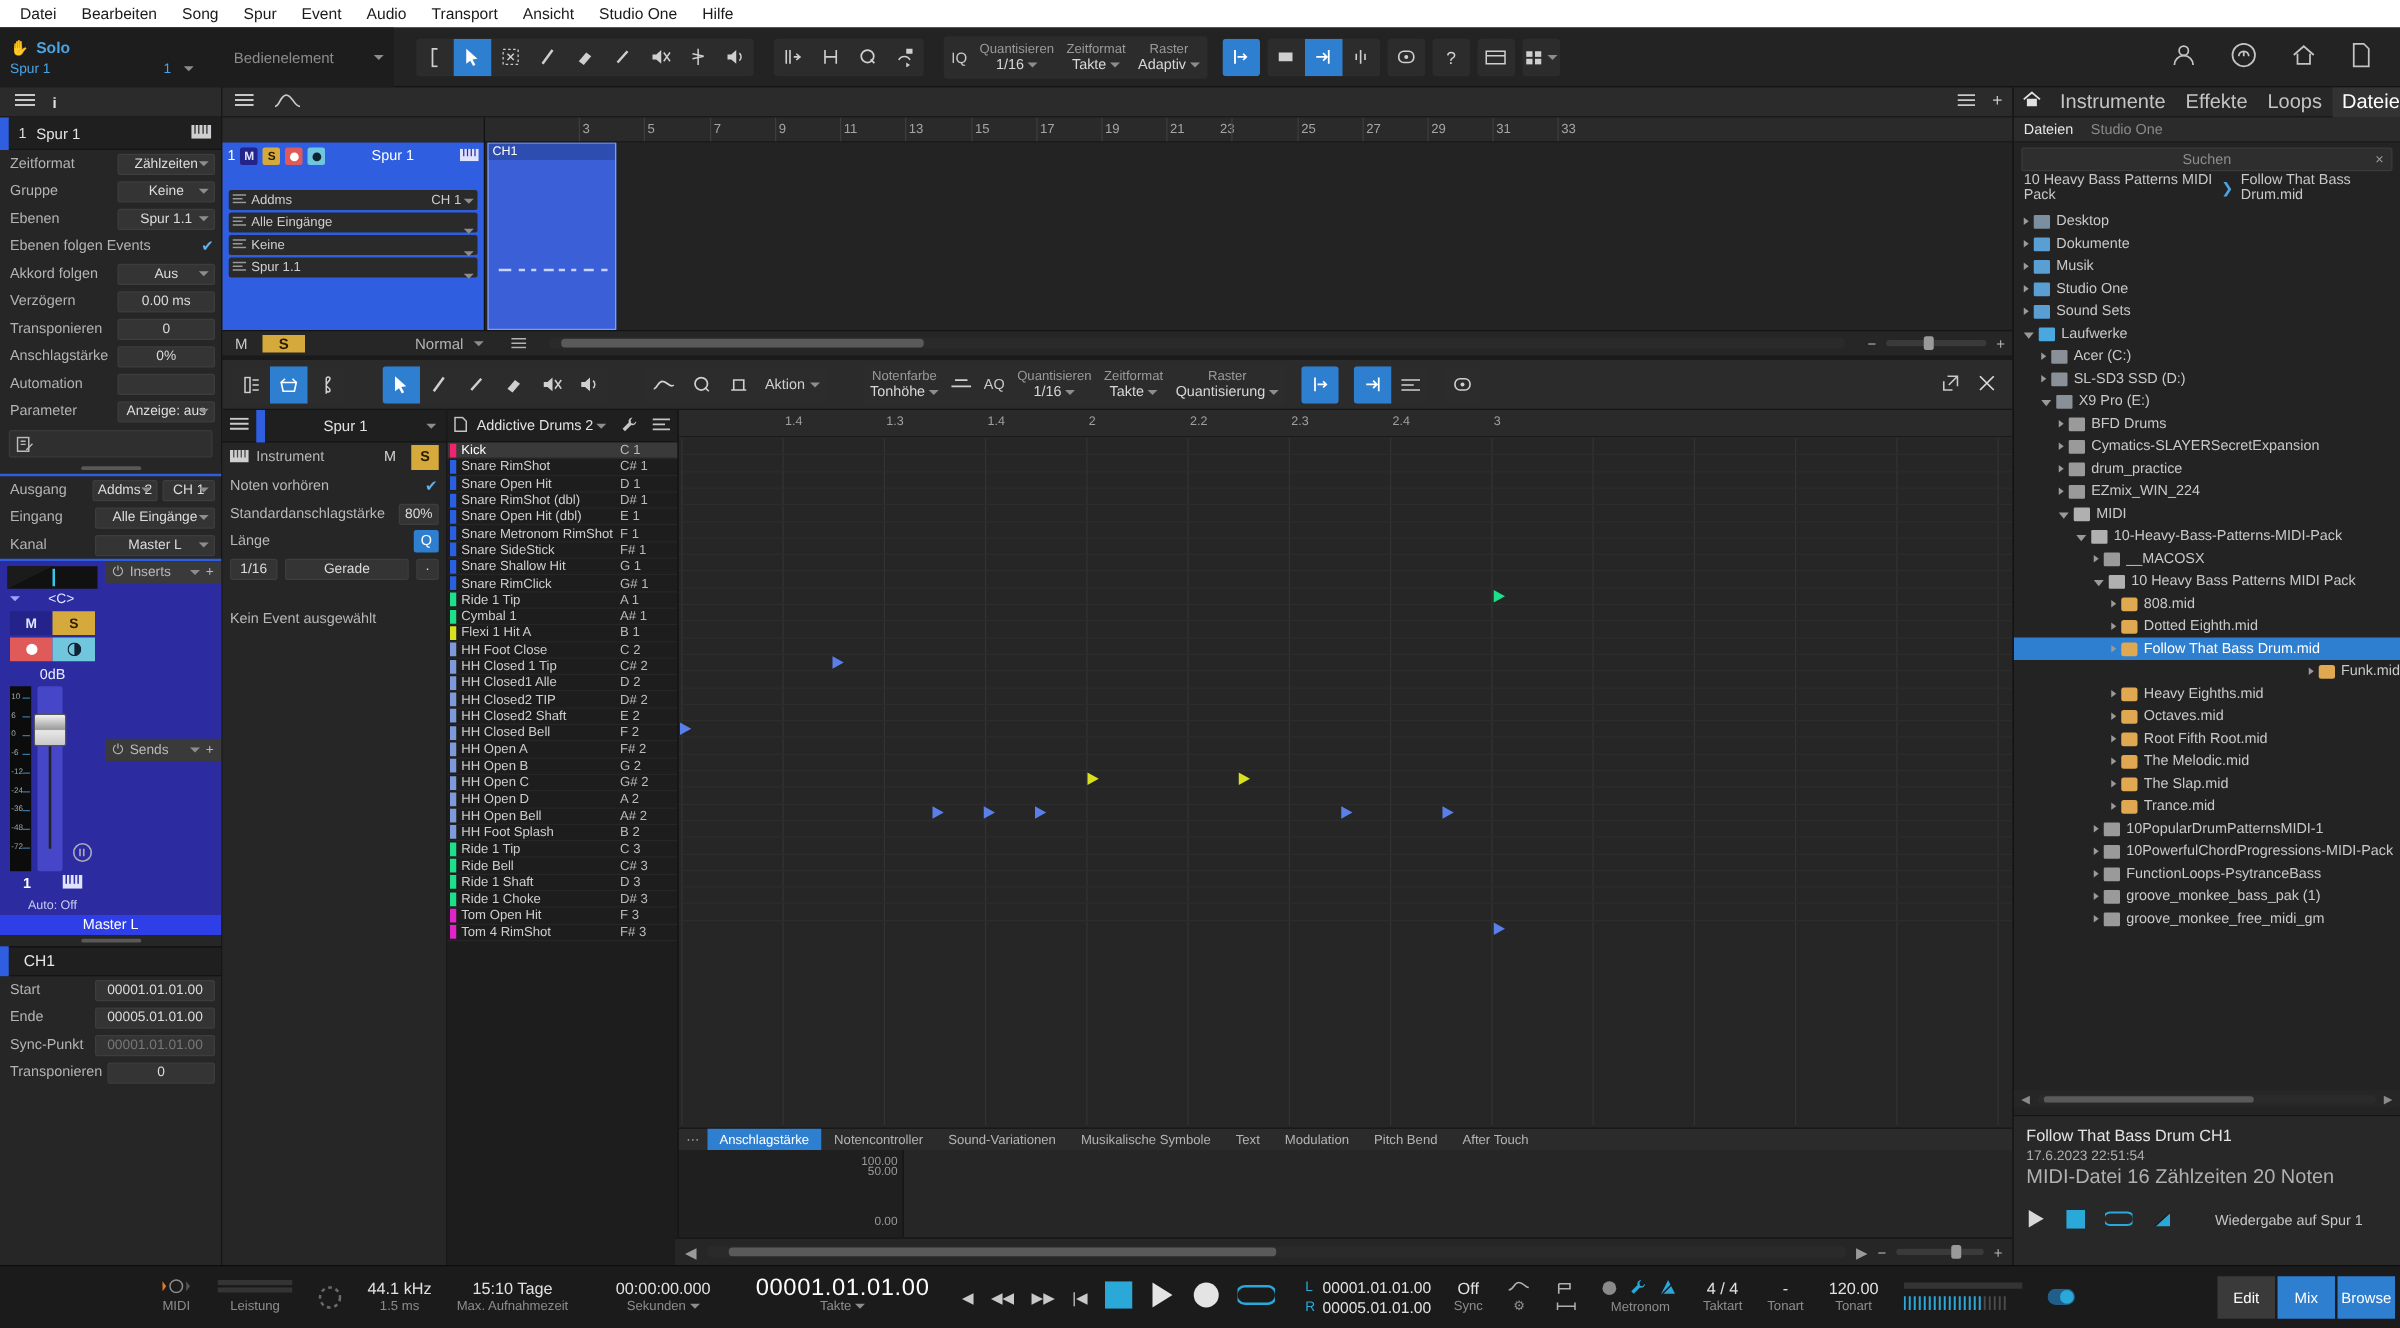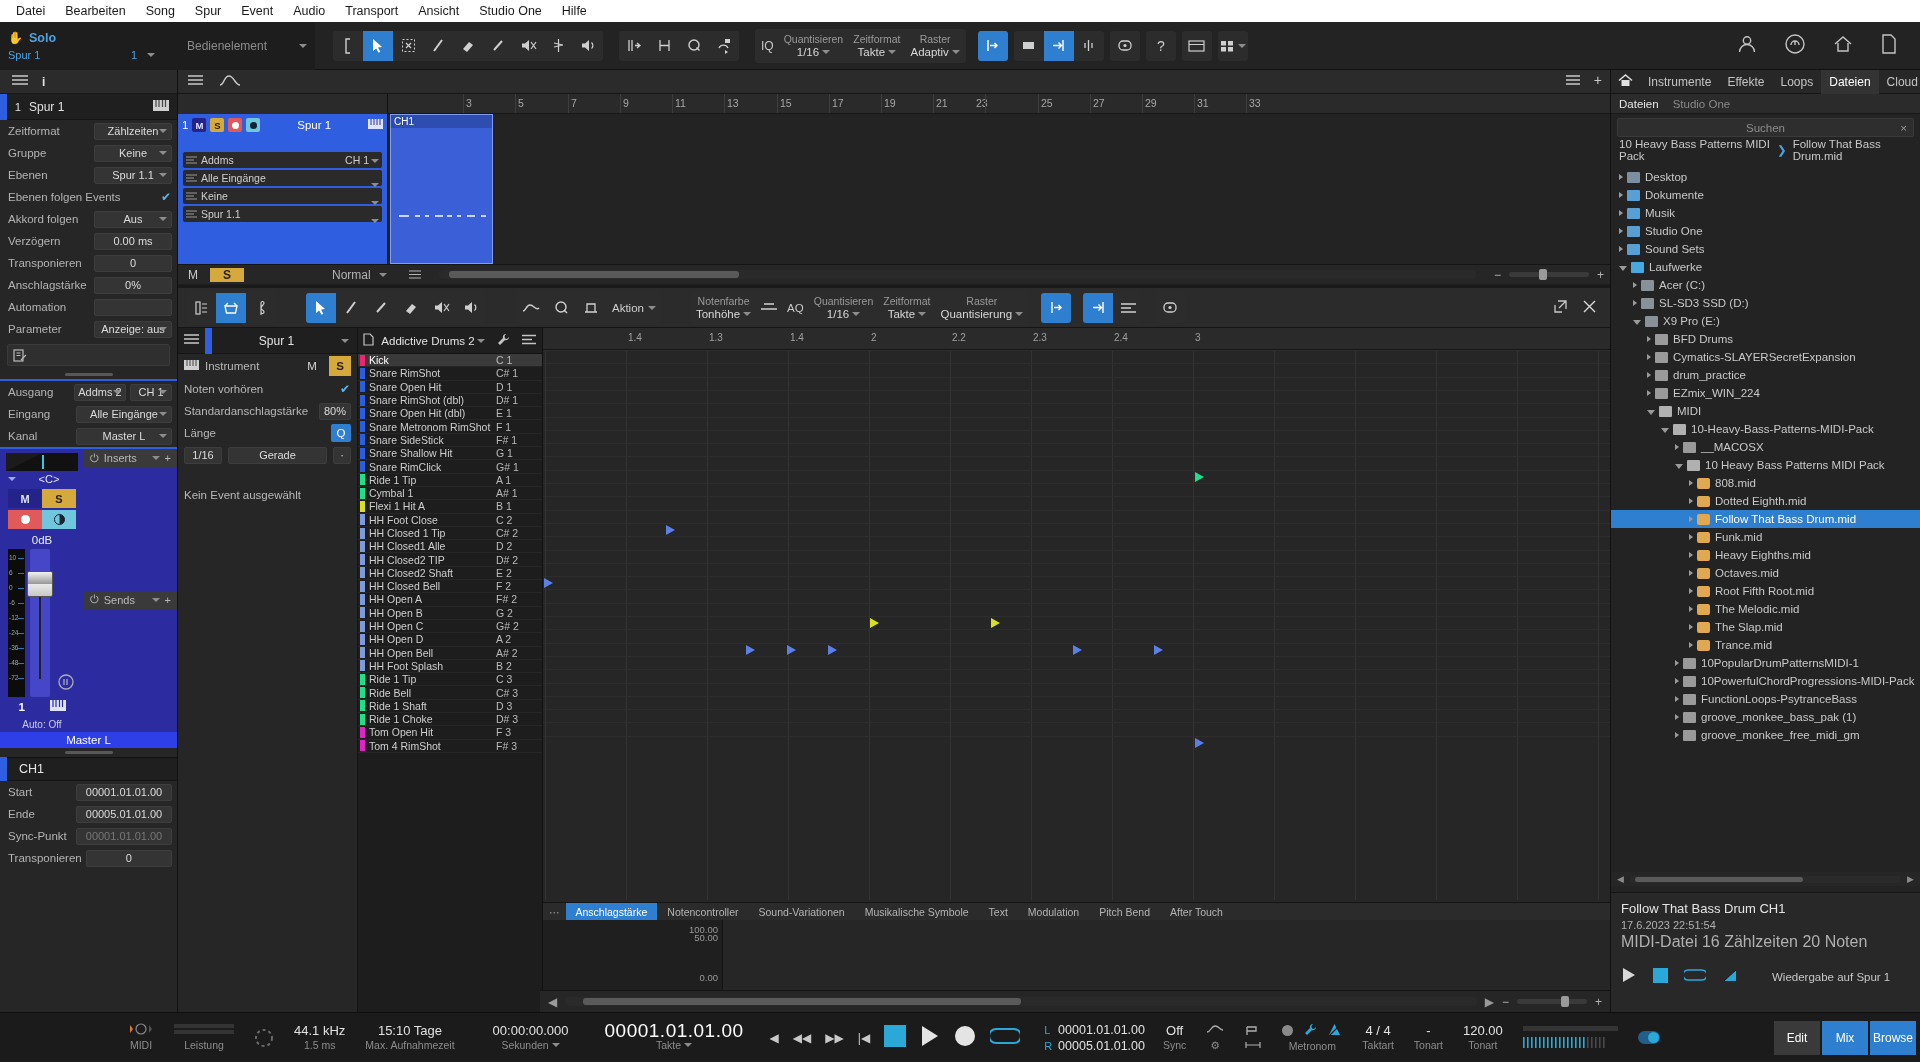--- a/index.html
+++ b/index.html
@@ -138,21 +138,21 @@
   .ed-tab.active{background:#2f7fd0;color:#fff;}
   .velpane{position:absolute;bottom:22px;left:0;right:0;height:70px;background:#222;display:flex;}
   .velscale{width:180px;position:relative;background:#1f1f1f;border-right:1px solid #141414;}
   .velscale span{position:absolute;right:4px;font-size:9.5px;color:#9a9a9a;}
   .velgrid{flex:1;background:#262626;}
   .ed-foot{position:absolute;bottom:0;left:0;right:0;height:22px;background:#262626;
            display:flex;align-items:center;gap:6px;padding:0 6px;border-top:1px solid #151515;}
   
   #browser{position:absolute;right:0;top:70px;width:310px;bottom:50px;background:#232323;
            border-left:1px solid #111;}
-  .br-tabs{height:24px;background:#272727;display:flex;align-items:center;font-size:12px;
+  .br-tabs{height:24px;background:#272727;display:flex;align-items:center;font-size:16px;
            border-bottom:1px solid #161616;}
   .br-tab{padding:0 8px;height:24px;display:flex;align-items:center;color:#c4c4c4;}
   .br-tab.active{background:#333;color:#fff;}
   .br-sub{height:20px;background:#2b2b2b;display:flex;align-items:center;gap:14px;padding-left:8px;
           font-size:11.5px;border-bottom:1px solid #181818;}
   .br-search{margin:4px 6px;height:19px;background:#2e2e2e;border:1px solid #3a3a3a;border-radius:2px;
              display:flex;align-items:center;justify-content:center;position:relative;color:#8d8d8d;font-size:11.5px;}
   .br-path{height:18px;display:flex;align-items:center;gap:6px;padding:0 8px;font-size:11.5px;color:#c8c8c8;}
   .tree{position:absolute;top:98px;bottom:135px;left:0;right:0;overflow:hidden;}
   .trow{height:18px;display:flex;align-items:center;font-size:11.5px;color:#c9c9c9;}
@@ -1317,21 +1317,21 @@
       <div class="trow" style="padding-left: 78px;">
         <i class="tri"></i>
         <i class="fico" style="background: rgb(224, 168, 80); border-radius: 2px;"></i>
         <span>Dotted Eighth.mid</span>
       </div>
       <div class="trow sel" style="padding-left: 78px;">
         <i class="tri"></i>
         <i class="fico" style="background: rgb(224, 168, 80); border-radius: 2px;"></i>
         <span>Follow That Bass Drum.mid</span>
       </div>
-      <div class="trow" style="padding-left: 78px;">
+      <div class="trow" style="padding-left: 78px; justify-content: flex-end;">
         <i class="tri"></i>
         <i class="fico" style="background: rgb(224, 168, 80); border-radius: 2px;"></i>
         <span>Funk.mid</span>
       </div>
       <div class="trow" style="padding-left: 78px;">
         <i class="tri"></i>
         <i class="fico" style="background: rgb(224, 168, 80); border-radius: 2px;"></i>
         <span>Heavy Eighths.mid</span>
       </div>
       <div class="trow" style="padding-left: 78px;">

